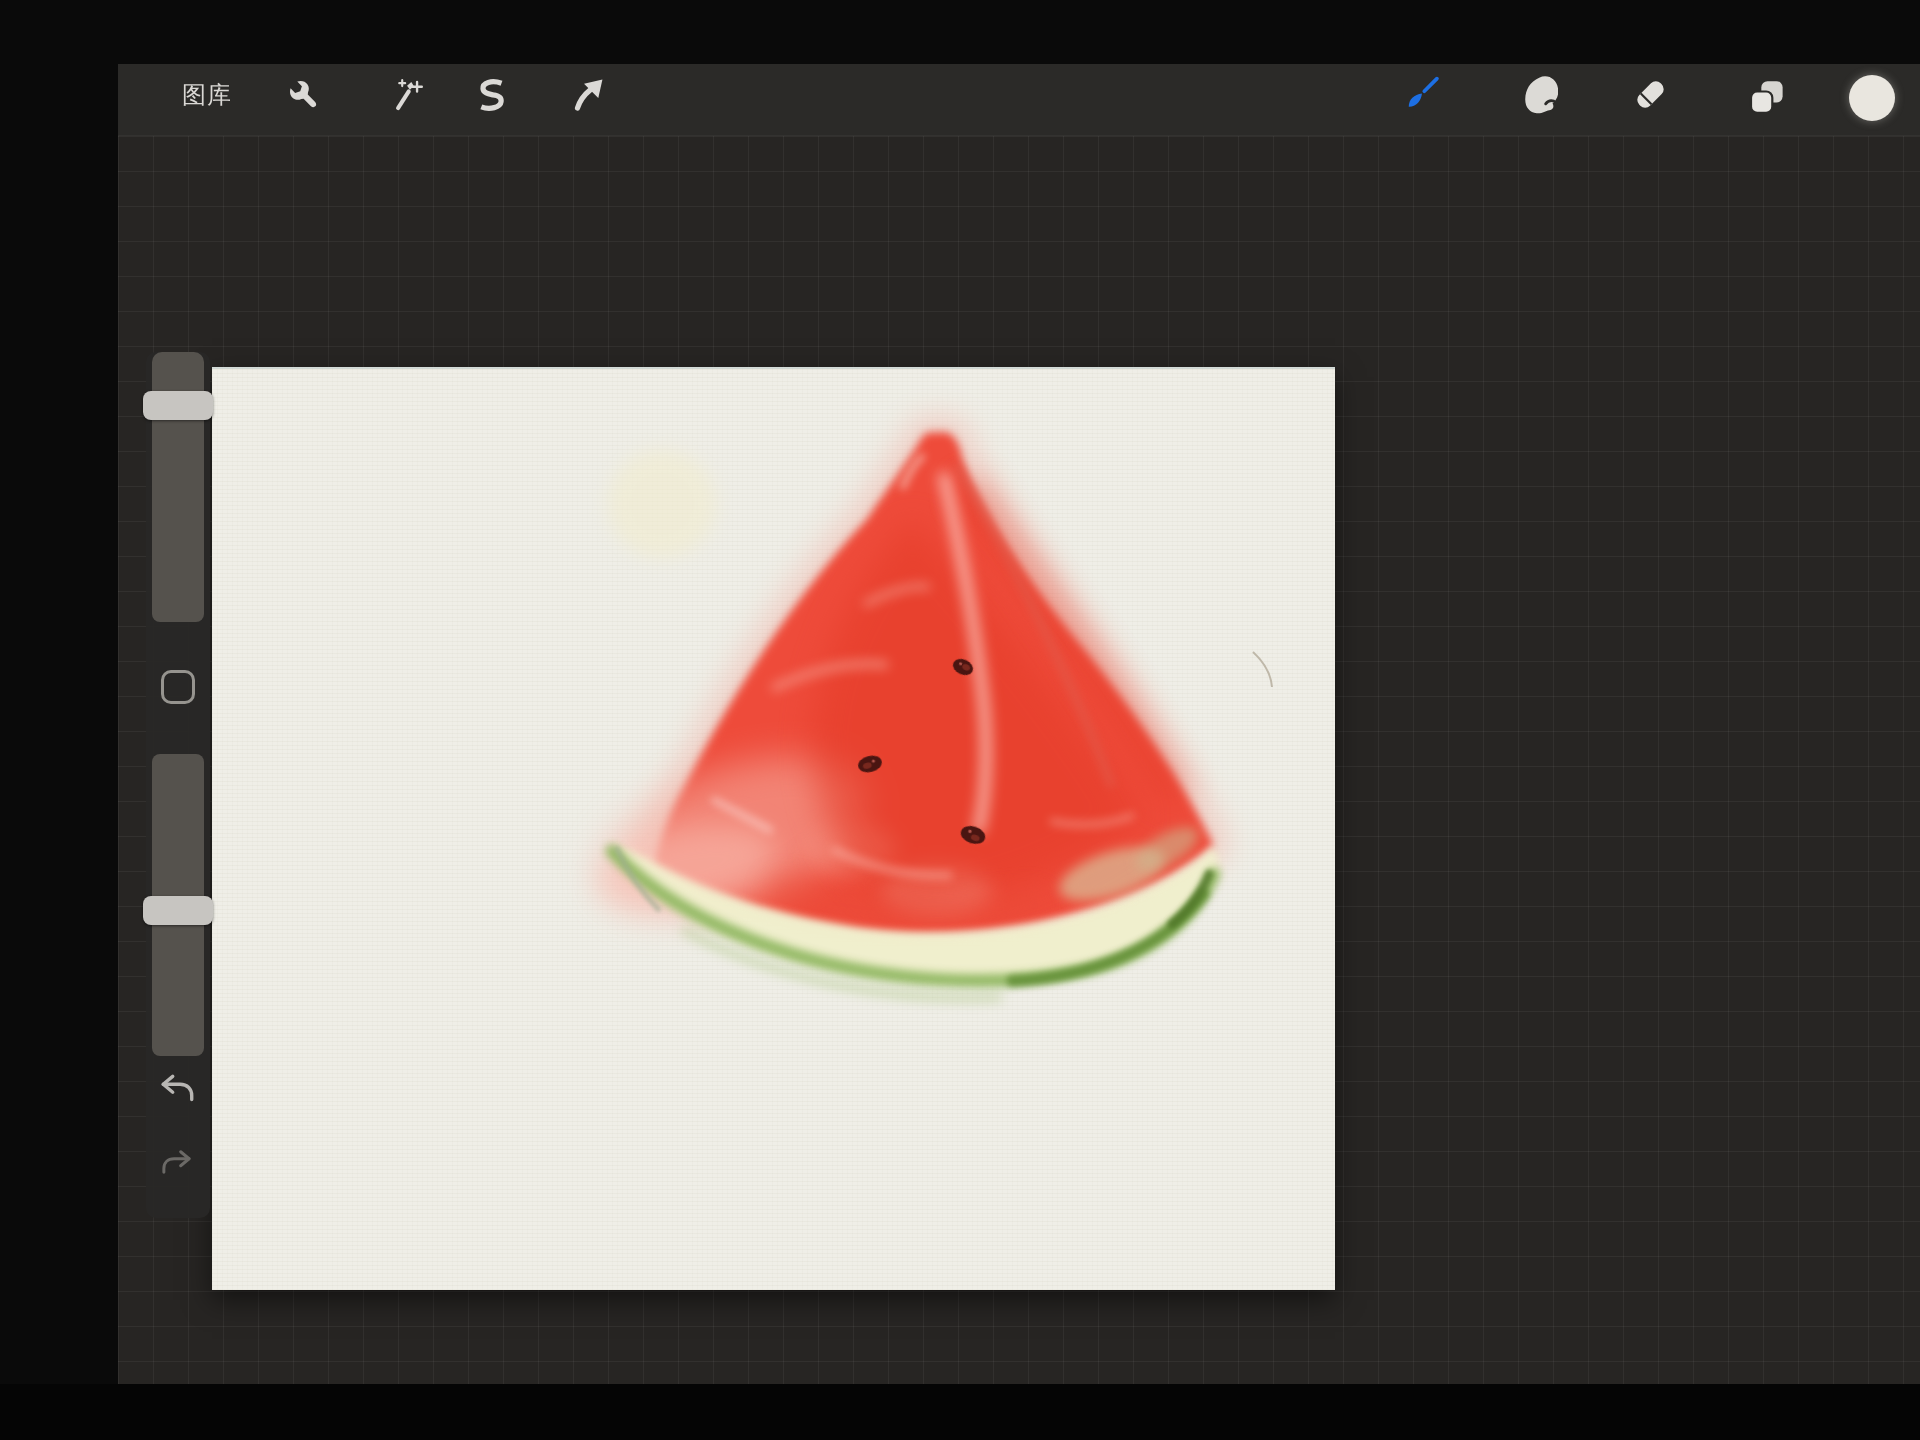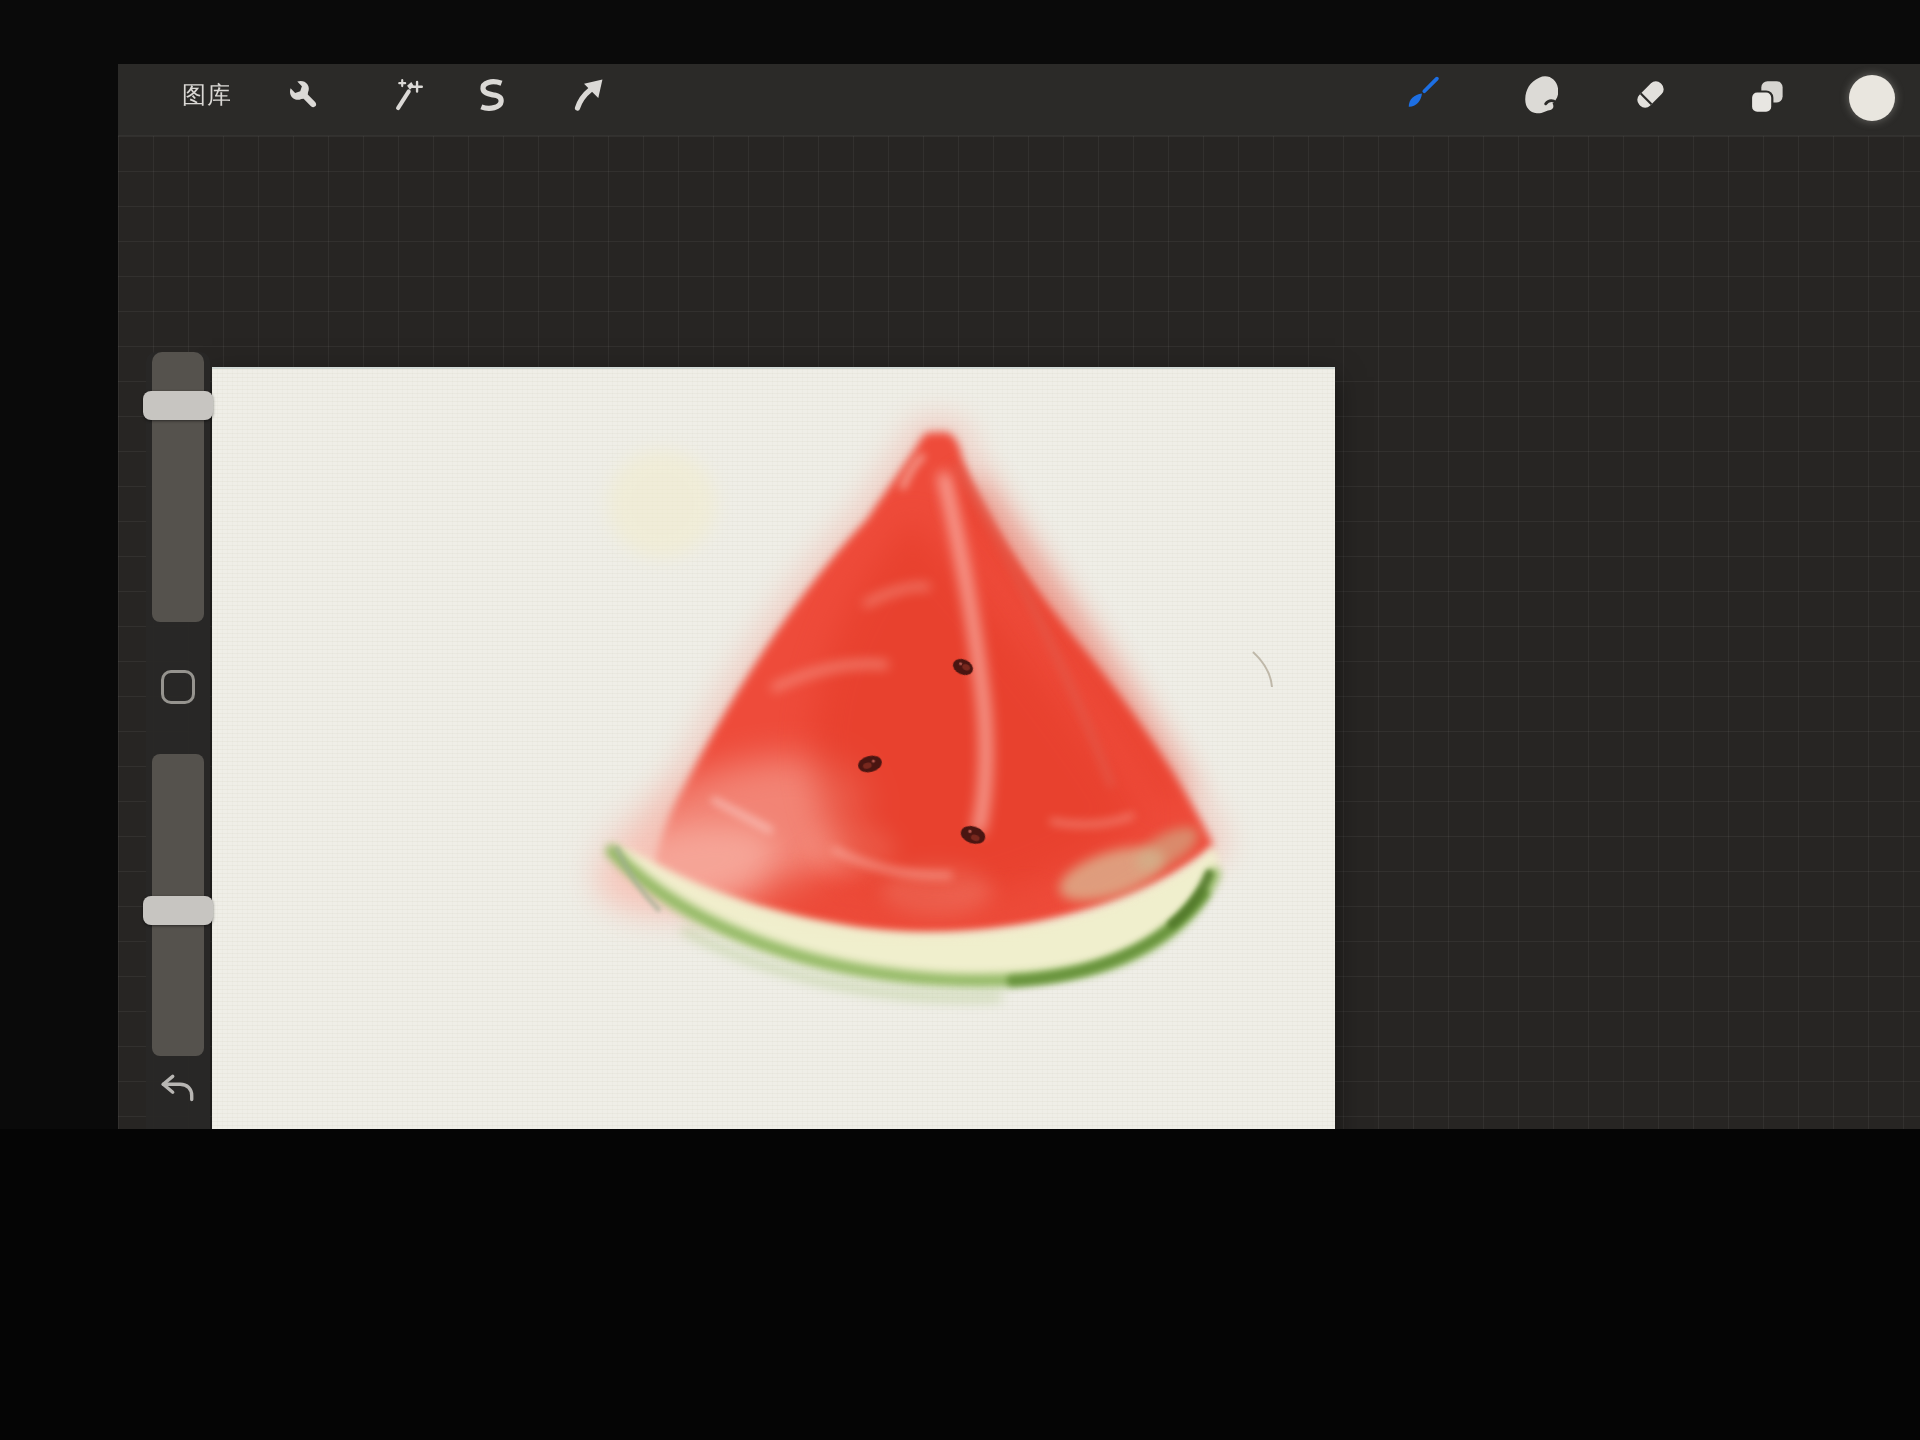--- a/index.html
+++ b/index.html
@@ -1,18 +1,18 @@
 <!DOCTYPE html>
 <html><head>
 <meta charset="utf-8">
 <style>
   html,body{margin:0;padding:0;background:#050505;}
   *{box-sizing:border-box;}
   body{font-family:"Liberation Sans","DejaVu Sans",sans-serif;}
-  #stage{position:relative;width:1920px;height:1129px;overflow:hidden;background:#0a0a0a;}
+  #stage{position:relative;width:1920px;height:1384px;overflow:hidden;background:#0a0a0a;}
 
   
   #screen{position:absolute;left:118px;top:64px;width:1802px;height:1348px;background:#272523;}
   #workspace{position:absolute;left:118px;top:136px;width:1802px;height:1276px;
     background-color:#272523;
     background-image:
       repeating-linear-gradient(to right, rgba(255,255,255,0.05) 0 1px, transparent 1px 35px),
       repeating-linear-gradient(to bottom, rgba(255,255,255,0.05) 0 1px, transparent 1px 35px);
   }
   #toolbar{position:absolute;left:118px;top:64px;width:1802px;height:72px;background:#2b2a28;

